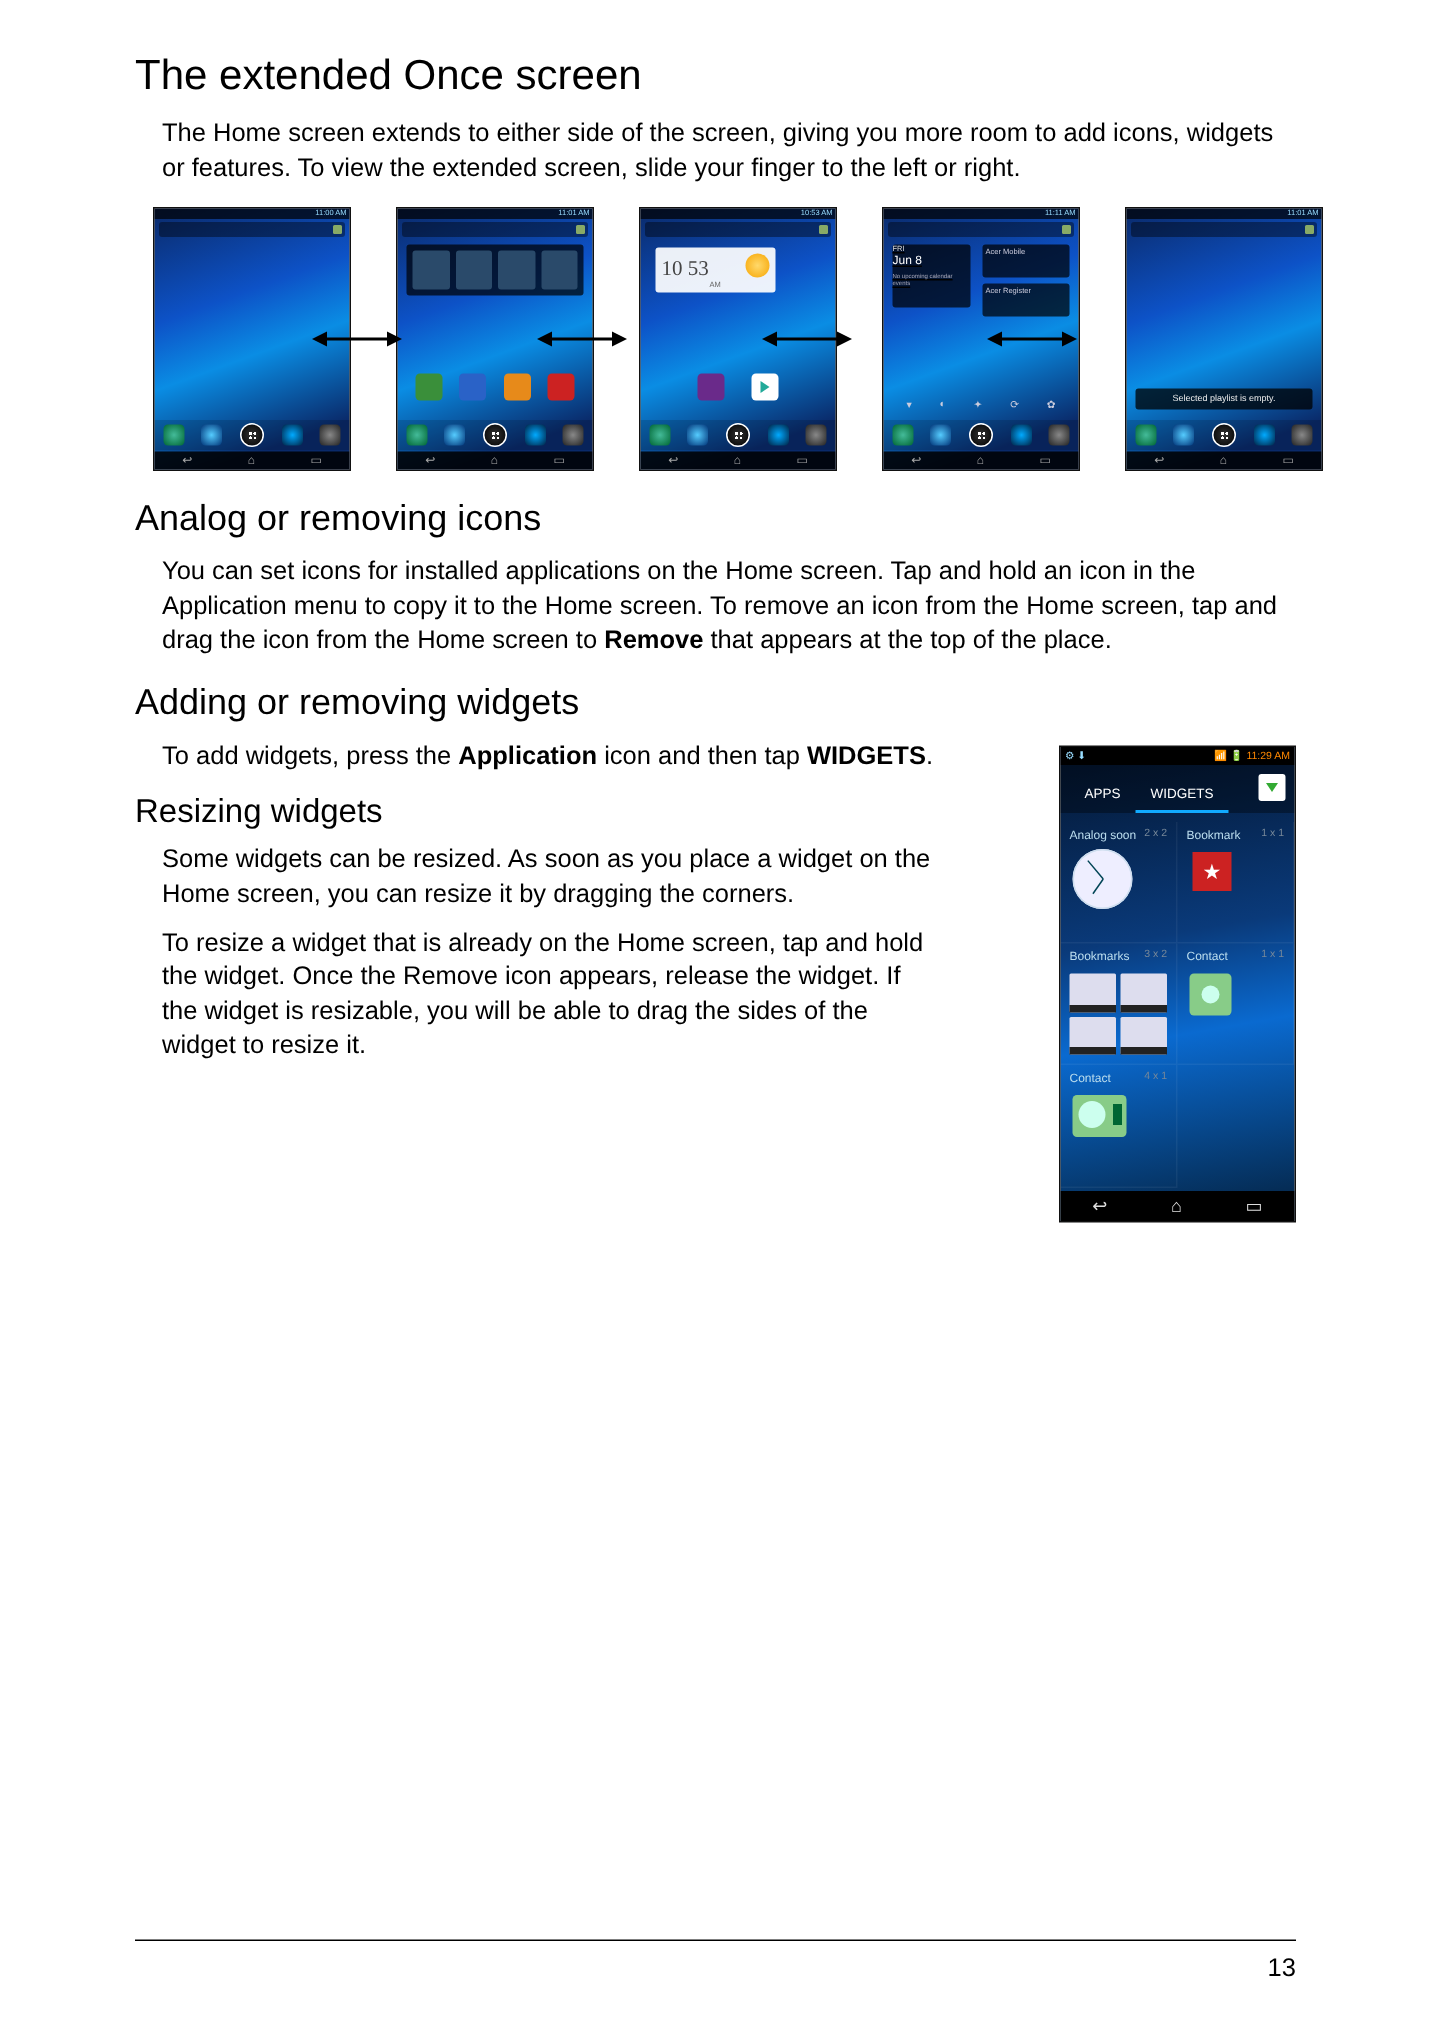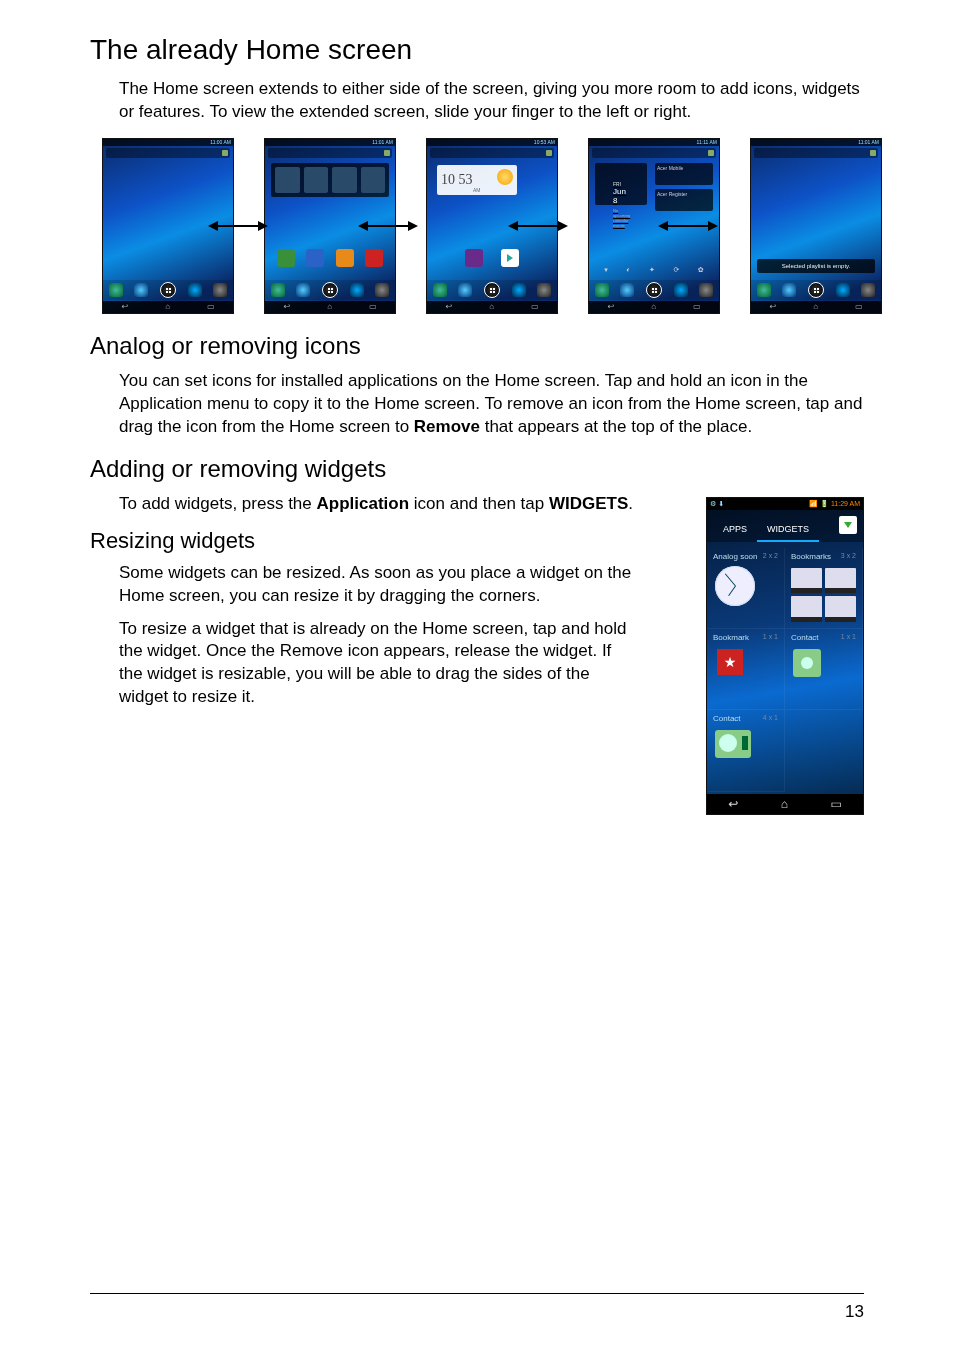--- a/index.html
+++ b/index.html
@@ -26,21 +26,21 @@
   }
   h3 {
     font-size: 22px;
     font-weight: normal;
     margin-top: 12px;
     margin-bottom: 8px;
   }
   p {
     font-size: 17px;
     line-height: 1.35;
-    margin-left: 29px;
+    margin-left: 18px;
     margin-bottom: 10px;
   }
   b { font-weight: bold; }
 
   
   .phone-row {
     display: flex;
     gap: 18px;
     margin: 14px 0 18px 0;
     position: relative;
@@ -276,21 +276,21 @@
   }
   .page-number{
     position:absolute; right:90px; bottom:30px;
     font-size:17px;
   }
   .clear{clear:both;}
 </style>
 </head>
 <body>
 
-<h1>The already Home screen</h1>
+<h1>The extended Once screen</h1>
 <p>The Home screen extends to either side of the screen, giving you more room to add icons, widgets or features. To view the extended screen, slide your finger to the left or right.</p>
 
 <div class="phone-row">
 
   <div class="arrow" style="left:118px;">
       <div class="line"></div>
       <div class="cap-l"></div>
       <div class="cap-r"></div>
     </div>
   <div class="arrow" style="left:268px;">
@@ -389,21 +389,21 @@
         <span>⌂</span>
         <span>▭</span>
       </div>
   </div>
 
   <div class="phone">
     <div class="statusbar">11:11 AM</div>
     <div class="searchbar">
         <div class="mic"></div>
       </div>
-    <div class="darkpanel" style="left:6px;top:24px;width:52px;height:42px;padding:18px;text-decoration:underline;">
+    <div class="darkpanel" style="left:6px;top:24px;width:52px;height:42px;padding:0;text-decoration:underline;">
       <div style="font-size:5px;color:#ddd;">FRI</div>
       <div style="font-size:8px;color:#fff;">Jun 8</div>
       <div style="font-size:4px;color:#aab;margin-top:3px;">No upcoming calendar events</div>
     </div>
     <div class="darkpanel" style="right:6px;top:24px;width:58px;height:22px;">
       <div style="font-size:5px;color:#ccd;padding:2px;">Acer Mobile</div>
     </div>
     <div class="darkpanel" style="right:6px;top:50px;width:58px;height:22px;">
       <div style="font-size:5px;color:#ccd;padding:2px;">Acer Register</div>
     </div>
@@ -468,42 +468,42 @@
       <div class="tab active">WIDGETS</div>
       <div class="shop"></div>
     </div>
     <div class="grid">
       <div class="cell">
         <div class="lbl">
             <span>Analog soon</span>
             <span class="sz">2 x 2</span>
           </div>
         <div class="clockface"></div>
+      </div>
+      <div class="cell">
+        <div class="lbl">
+            <span>Bookmark</span>
+            <span class="sz">1 x 1</span>
+          </div>
+        <div class="bookmark"></div>
       </div>
       <div class="cell">
         <div class="lbl">
             <span>Bookmarks</span>
             <span class="sz">3 x 2</span>
           </div>
         <div class="bm-thumbs">
             <div></div>
             <div></div>
             <div></div>
             <div></div>
           </div>
       </div>
       <div class="cell">
         <div class="lbl">
-            <span>Bookmark</span>
-            <span class="sz">1 x 1</span>
-          </div>
-        <div class="bookmark"></div>
-      </div>
-      <div class="cell">
-        <div class="lbl">
             <span>Contact</span>
             <span class="sz">1 x 1</span>
           </div>
         <div class="contactW"></div>
       </div>
       <div class="cell">
         <div class="lbl">
             <span>Contact</span>
             <span class="sz">4 x 1</span>
           </div>

